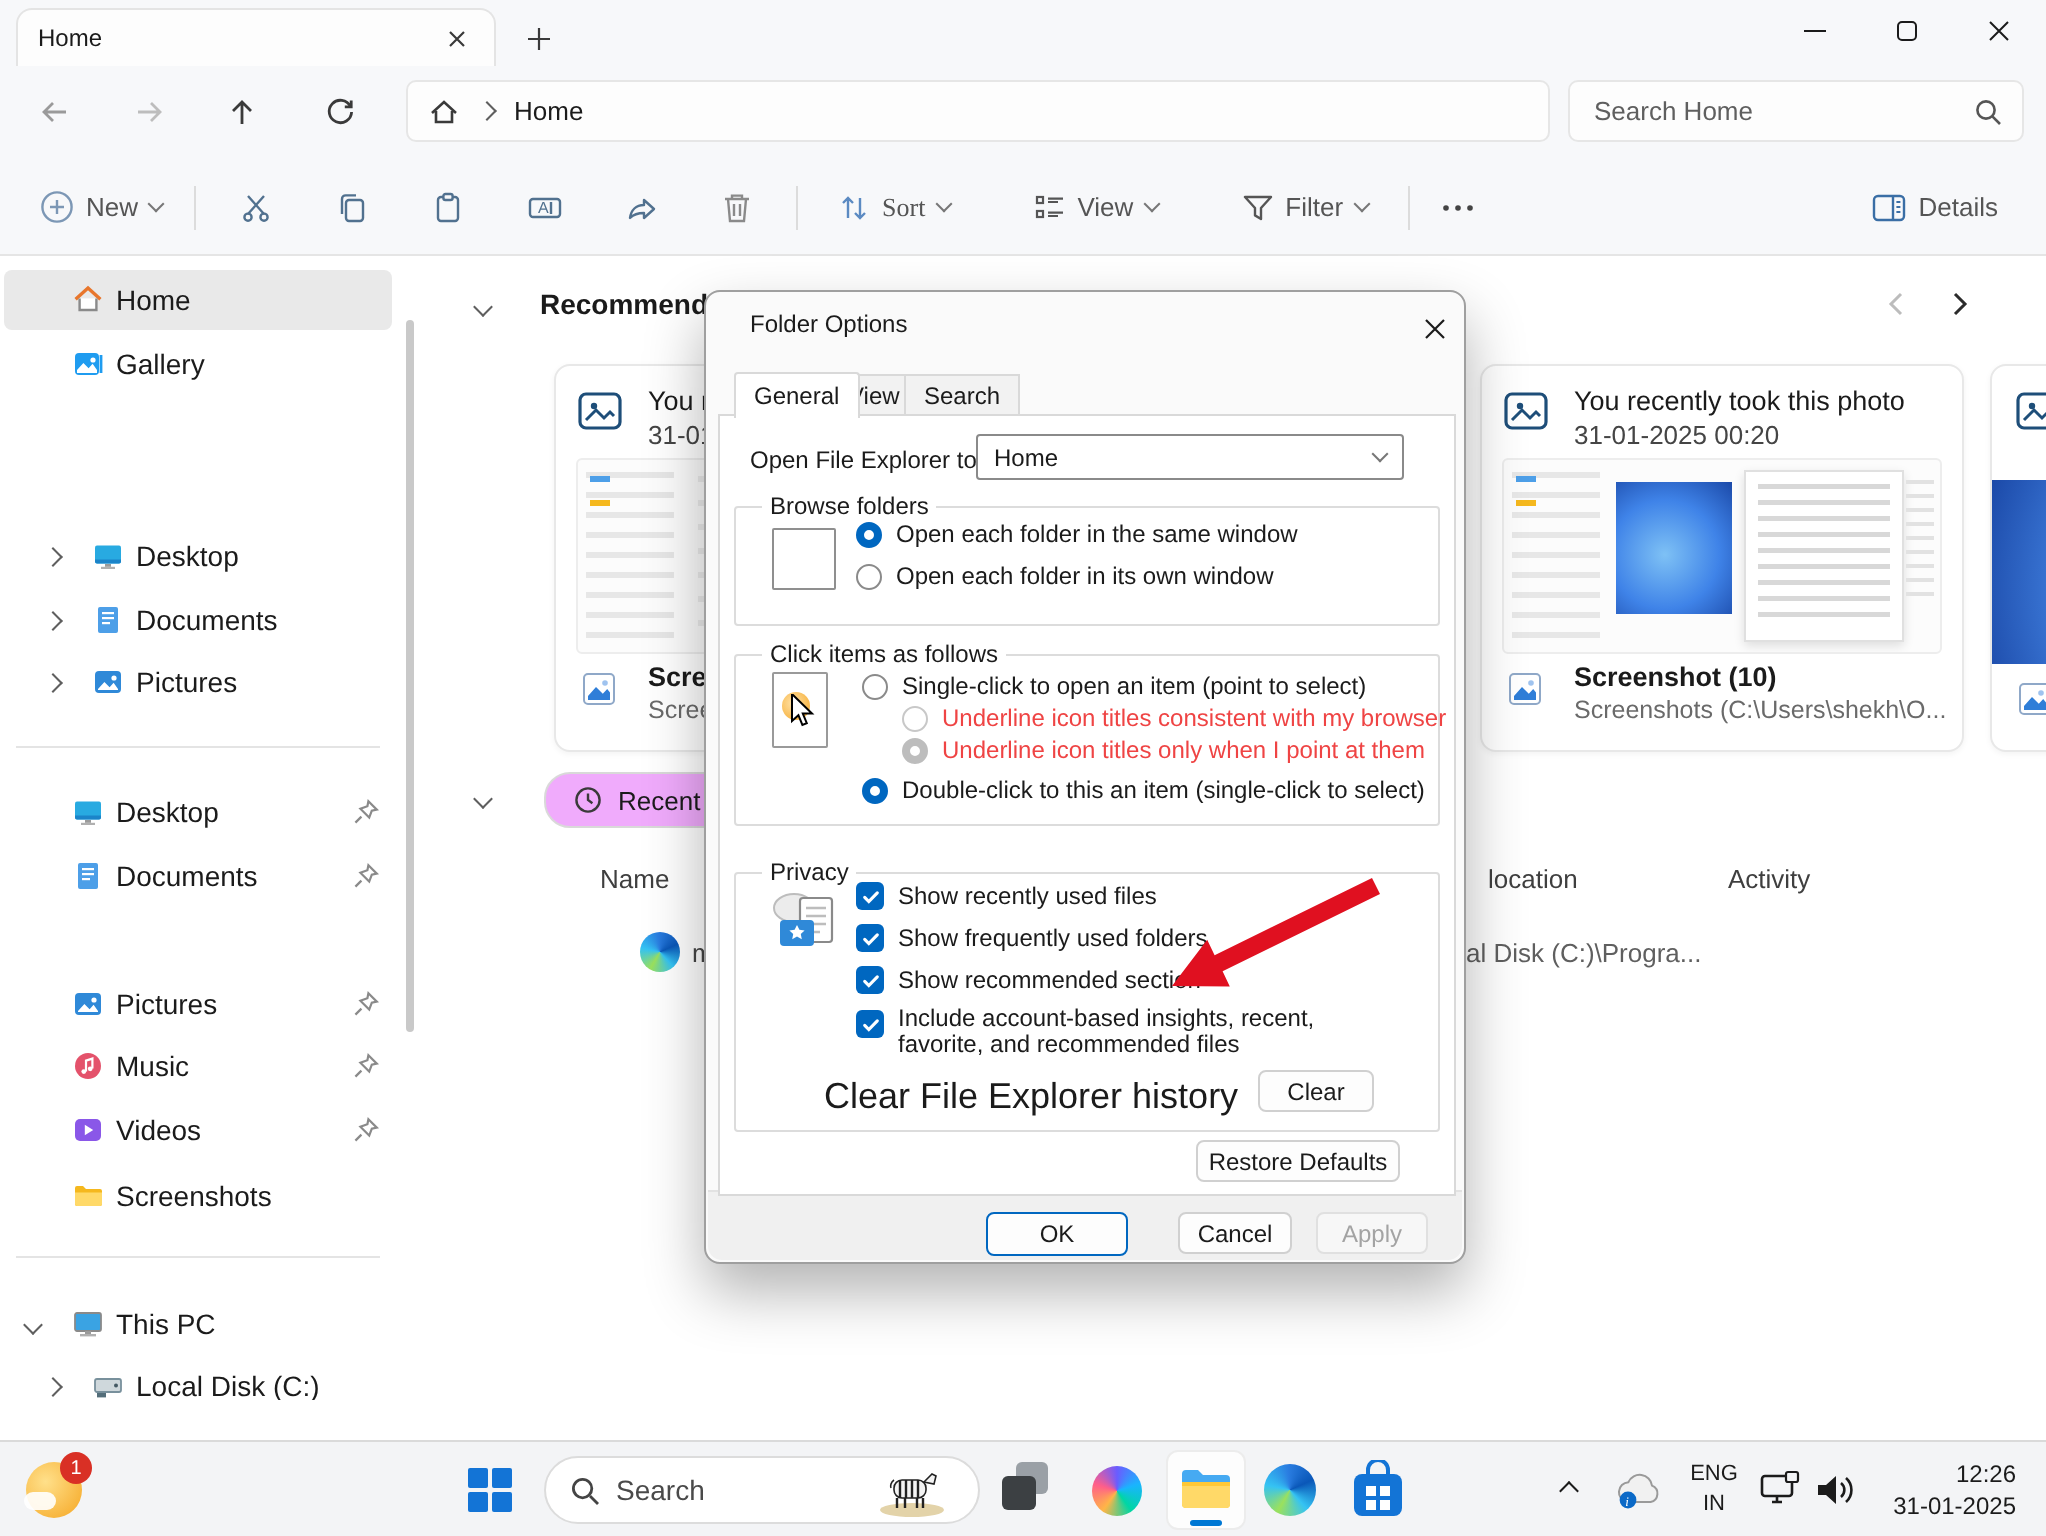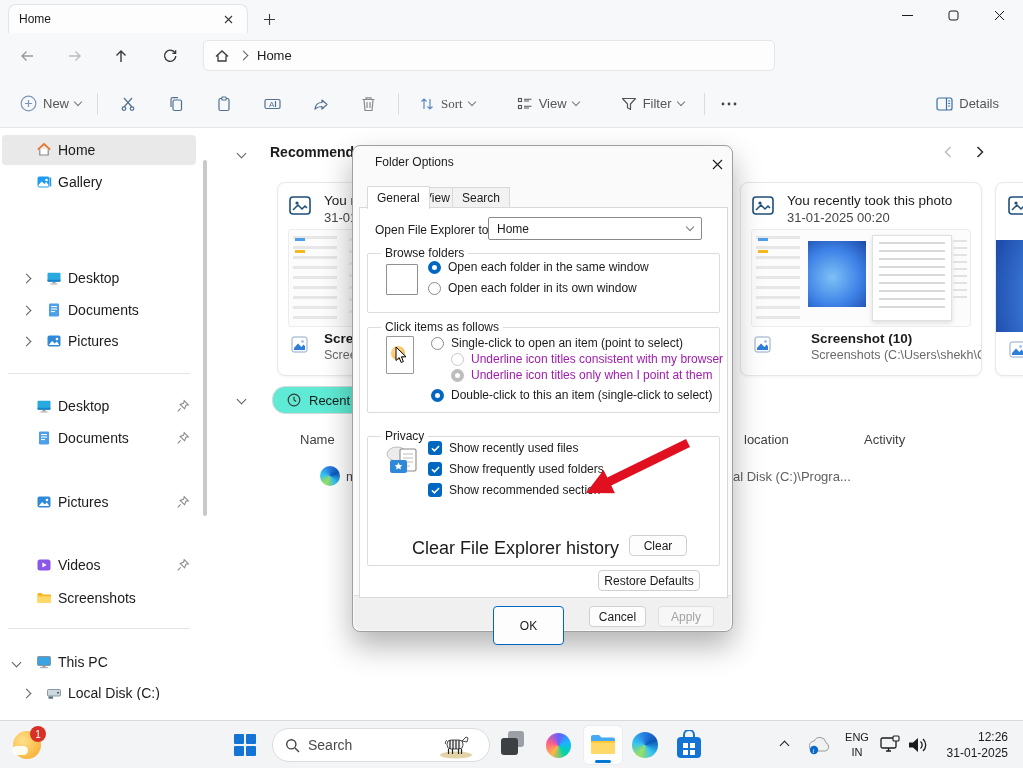--- a/index.html
+++ b/index.html
@@ -63,42 +63,42 @@
              background:repeating-linear-gradient(to bottom,#e7e7e7 0 3px,transparent 3px 10px);}
   .mini-wall{position:absolute;left:56px;top:11px;width:58px;height:66px;
              background:radial-gradient(circle at 42% 55%,#7ec1f5 0%,#3f83e8 55%,#1b49a8 100%);}
   .mini-menu{position:absolute;left:120px;top:5px;width:78px;height:84px;background:#fff;border:1px solid #e0e0e0;
              box-shadow:0 2px 5px rgba(0,0,0,.12);}
   .mini-menu::before{content:"";position:absolute;left:6px;right:6px;top:6px;bottom:6px;
              background:repeating-linear-gradient(to bottom,#d8d8d8 0 2.5px,transparent 2.5px 8px);}
   .mini-rows{position:absolute;left:60px;top:8px;width:120px;height:80px;
              background:repeating-linear-gradient(to bottom,#ececec 0 3px,transparent 3px 12px);}
   .pill{position:absolute;display:flex;align-items:center;gap:8px;height:26px;padding:0 14px;border:1px solid #d9d9d9;
-        border-radius:13px;background:#5eead4;font-size:13px;}
+        border-radius:13px;background:#f0abfc;font-size:13px;}
   .colhead{position:absolute;font-size:13px;color:#3f3f3f;}
   .rowtext{position:absolute;font-size:13px;color:#454545;white-space:nowrap;}
 
   
   .dialog{position:absolute;left:352px;top:145px;width:381px;height:487px;background:#fafafa;
           border:1px solid #9f9f9f;border-radius:8px;box-shadow:0 14px 30px rgba(0,0,0,.30);
           font-size:12px;box-sizing:border-box;z-index:50;}
   .dlg-close{position:absolute;left:352px;top:6px;width:24px;height:24px;display:flex;align-items:center;justify-content:center;border-radius:4px;}
   .dtab{position:absolute;top:41px;height:20px;display:flex;align-items:center;justify-content:center;
         padding:0 9px;border:1px solid #d9d9d9;background:#f2f2f2;border-bottom:none;font-size:12px;}
   .dtab.active{background:#fff;height:22px;top:40px;z-index:3;border-radius:2px 2px 0 0;}
   .dpage{position:absolute;left:6px;top:61px;width:369px;height:391px;background:#fff;border:1px solid #d9d9d9;box-sizing:border-box;z-index:1;}
   .grp{position:absolute;border:1px solid #dcdcdc;border-radius:2px;}
   .grp-lg{position:absolute;background:#fff;padding:0 4px;font-size:12px;color:#1b1b1b;}
   .opt{position:absolute;display:flex;align-items:center;gap:7px;font-size:12px;}
   .radio{width:13px;height:13px;border-radius:50%;box-sizing:border-box;background:#fff;border:1px solid #8a8a8a;flex:none;}
   .radio.sel{border:4px solid #0067c0;}
   .radio.dis{border-color:#c8c8c8;}
   .radio.dissel{border:4px solid #bdbdbd;}
   .cb{width:14px;height:14px;border-radius:3px;background:#0067c0;display:flex;align-items:center;justify-content:center;flex:none;}
-  .dim{color:#a21caf;}
+  .dim{color:#ef4444;}
   .btn{position:absolute;display:flex;align-items:center;justify-content:center;background:#fdfdfd;
        border:1px solid #d0d0d0;border-radius:4px;font-size:12px;box-sizing:border-box;color:#1b1b1b;}
   .btn.okd{border:1px solid #0067c0;}
   .btn.disab{color:#a3a3a3;background:#f7f7f7;border-color:#e0e0e0;}
   .dstrip{position:absolute;left:1px;right:1px;bottom:1px;height:34px;background:#f0f0f0;border-top:1px solid #e2e2e2;border-radius:0 0 7px 7px;}
 
   
   .taskbar{position:absolute;left:0;top:720px;right:0;height:48px;background:#f3f4f6;border-top:1px solid #dadada;z-index:100;}
   .tb-ico{position:absolute;display:flex;align-items:center;justify-content:center;}
   .tsearch{position:absolute;left:272px;top:7px;width:218px;height:34px;background:#fff;border:1px solid #dcdcdc;
@@ -163,20 +163,27 @@
             <path d="M13.6 2.2v3.2h-3.2" fill="none" stroke="#3a3a3a" stroke-width="1.4"></path>
           </svg>
       </div>
       <div class="crumbbar">
         <svg width="16" height="16" viewBox="0 0 16 16">
             <path d="M2 8.5 8 3l6 5.5M4 7.5V13h8V7.5" fill="none" stroke="#3a3a3a" stroke-width="1.3"></path>
           </svg>
         <span class="cr"></span>
         <span>Home</span>
       </div>
+      <div class="searchbar">
+        <input placeholder="Search Home" style="">
+        <svg width="14" height="14" viewBox="0 0 14 14">
+            <circle cx="6" cy="6" r="4.3" fill="none" stroke="#555" stroke-width="1.3"></circle>
+            <path d="M9.3 9.3 13 13" stroke="#555" stroke-width="1.3"></path>
+          </svg>
+      </div>
     </div>
 
     <div class="toolbar">
       <div class="tbtn" style="margin-left:12px;">
         <svg width="17" height="17" viewBox="0 0 17 17">
             <circle cx="8.5" cy="8.5" r="7.3" fill="none" stroke="#7c97b5" stroke-width="1.2"></circle>
             <path d="M8.5 5v7M5 8.5h7" stroke="#7c97b5" stroke-width="1.2"></path>
           </svg>
         <span style="color:#555;">New</span>
         <span class="cds"></span>
@@ -375,20 +382,37 @@
       </span>
       <span class="sb-label" style="left:58px;">Pictures</span>
       <span class="sb-pin">
         <svg width="14" height="14" viewBox="0 0 14 14">
             <path d="M8.2 1.6l4.2 4.2-2.5.5-1.3 3.5-4.4-4.4 3.5-1.3z" fill="none" stroke="#8a8a8a" stroke-width="1.1"></path>
             <path d="M4.7 9.3 1.7 12.3" stroke="#8a8a8a" stroke-width="1.1"></path>
           </svg>
       </span>
     </div>
 
+    <div class="sb-row" style="top:390px;">
+      <span class="sb-ico" style="left:36px;">
+        <svg width="16" height="16" viewBox="0 0 16 16">
+            <circle cx="8" cy="8" r="6.5" fill="#e4526b"></circle>
+            <path d="M7 10.8V5.3l3.2-1v5" fill="none" stroke="#fff" stroke-width="1.1"></path>
+            <circle cx="5.9" cy="10.8" r="1.2" fill="#fff"></circle>
+            <circle cx="9.1" cy="9.4" r="1.2" fill="#fff"></circle>
+          </svg>
+      </span>
+      <span class="sb-label" style="left:58px;">Music</span>
+      <span class="sb-pin">
+        <svg width="14" height="14" viewBox="0 0 14 14">
+            <path d="M8.2 1.6l4.2 4.2-2.5.5-1.3 3.5-4.4-4.4 3.5-1.3z" fill="none" stroke="#8a8a8a" stroke-width="1.1"></path>
+            <path d="M4.7 9.3 1.7 12.3" stroke="#8a8a8a" stroke-width="1.1"></path>
+          </svg>
+      </span>
+    </div>
 
     <div class="sb-row" style="top:422px;">
       <span class="sb-ico" style="left:36px;">
         <svg width="16" height="16" viewBox="0 0 16 16">
             <rect x="1.5" y="2.5" width="13" height="11" rx="2.5" fill="#8a57e8"></rect>
             <path d="M6.4 5.4v5.2L10.6 8z" fill="#fff"></path>
           </svg>
       </span>
       <span class="sb-label" style="left:58px;">Videos</span>
       <span class="sb-pin">
@@ -506,21 +530,21 @@
         <div class="mini-menu"></div>
         <div class="abs" style="right:3px;top:10px;width:14px;height:58px;background:repeating-linear-gradient(to bottom,#e2e2e2 0 2px,transparent 2px 7px);"></div>
       </div>
       <span class="abs" style="left:13px;top:153px;">
         <svg width="17" height="17" viewBox="0 0 17 17">
             <rect x="1" y="1" width="15" height="15" rx="2" fill="#fff" stroke="#8fa8c8" stroke-width="1"></rect>
             <path d="M3 12l4-4.5 3.4 3.4 2.2-2.4 1.4 1.7V14H3z" fill="#2f7ed8"></path>
             <circle cx="11.5" cy="5.5" r="1.4" fill="#9fc3ef"></circle>
           </svg>
       </span>
-      <div class="abs" style="left:46px;top:148px;width:188px;overflow:hidden;margin-left:24px;">
+      <div class="abs" style="left:46px;top:148px;width:188px;overflow:hidden;">
         <div class="card-name">Screenshot (10)</div>
         <div class="card-path">Screenshots (C:\Users\shekh\O...</div>
       </div>
     </div>
 
     <div class="card" style="left:788px;top:54px;">
       <span class="abs" style="left:12px;top:13px;">
         <svg width="22" height="19" viewBox="0 0 22 19">
             <rect x="1" y="1" width="20" height="17" rx="3" fill="none" stroke="#1e4e79" stroke-width="1.6"></rect>
             <circle cx="8" cy="7" r="1.6" fill="#1e4e79"></circle>
@@ -640,27 +664,35 @@
       <span>Show frequently used folders</span>
     </div>
     <div class="opt" style="left:75px;top:337px;z-index:3;">
       <span class="cb">
           <svg width="11" height="11" viewBox="0 0 14 14">
             <path d="M3 7.3l2.6 2.6L11 4.4" fill="none" stroke="#fff" stroke-width="2" stroke-linecap="round"></path>
           </svg>
         </span>
       <span>Show recommended section</span>
     </div>
+    <div class="opt" style="left:75px;top:357px;z-index:3;align-items:flex-start;">
+      <span class="cb" style="margin-top:2px;">
+          <svg width="11" height="11" viewBox="0 0 14 14">
+            <path d="M3 7.3l2.6 2.6L11 4.4" fill="none" stroke="#fff" stroke-width="2" stroke-linecap="round"></path>
+          </svg>
+        </span>
+      <span style="width:254px;line-height:13px;">Include account-based insights, recent, favorite, and recommended files</span>
+    </div>
     <div class="abs" style="left:59px;top:392px;font-size:18px;z-index:3;">Clear File Explorer history</div>
     <div class="btn" style="left:276px;top:389px;width:58px;height:21px;z-index:3;">Clear</div>
 
     <div class="btn" style="left:245px;top:424px;width:102px;height:21px;z-index:3;">Restore Defaults</div>
 
     <div class="dstrip"></div>
-    <div class="btn okd" style="left:140px;top:460px;width:71px;height:39px;z-index:3;">OK</div>
+    <div class="btn okd" style="left:140px;top:460px;width:71px;height:22px;z-index:3;">OK</div>
     <div class="btn" style="left:236px;top:460px;width:57px;height:21px;z-index:3;">Cancel</div>
     <div class="btn disab" style="left:305px;top:460px;width:56px;height:21px;z-index:3;">Apply</div>
 
     <svg class="abs" style="left:0;top:0;z-index:6;pointer-events:none;" width="381" height="487" viewBox="0 0 381 487">
       <polygon points="333,293 254.3,331.6 250.6,323.9 233,347 261.9,347.3 258.3,339.6 337,301" fill="#e01020"></polygon>
     </svg>
   </div>
 
   <div class="taskbar">
     <div class="tb-ico" style="left:8px;top:5px;width:38px;height:38px;">

